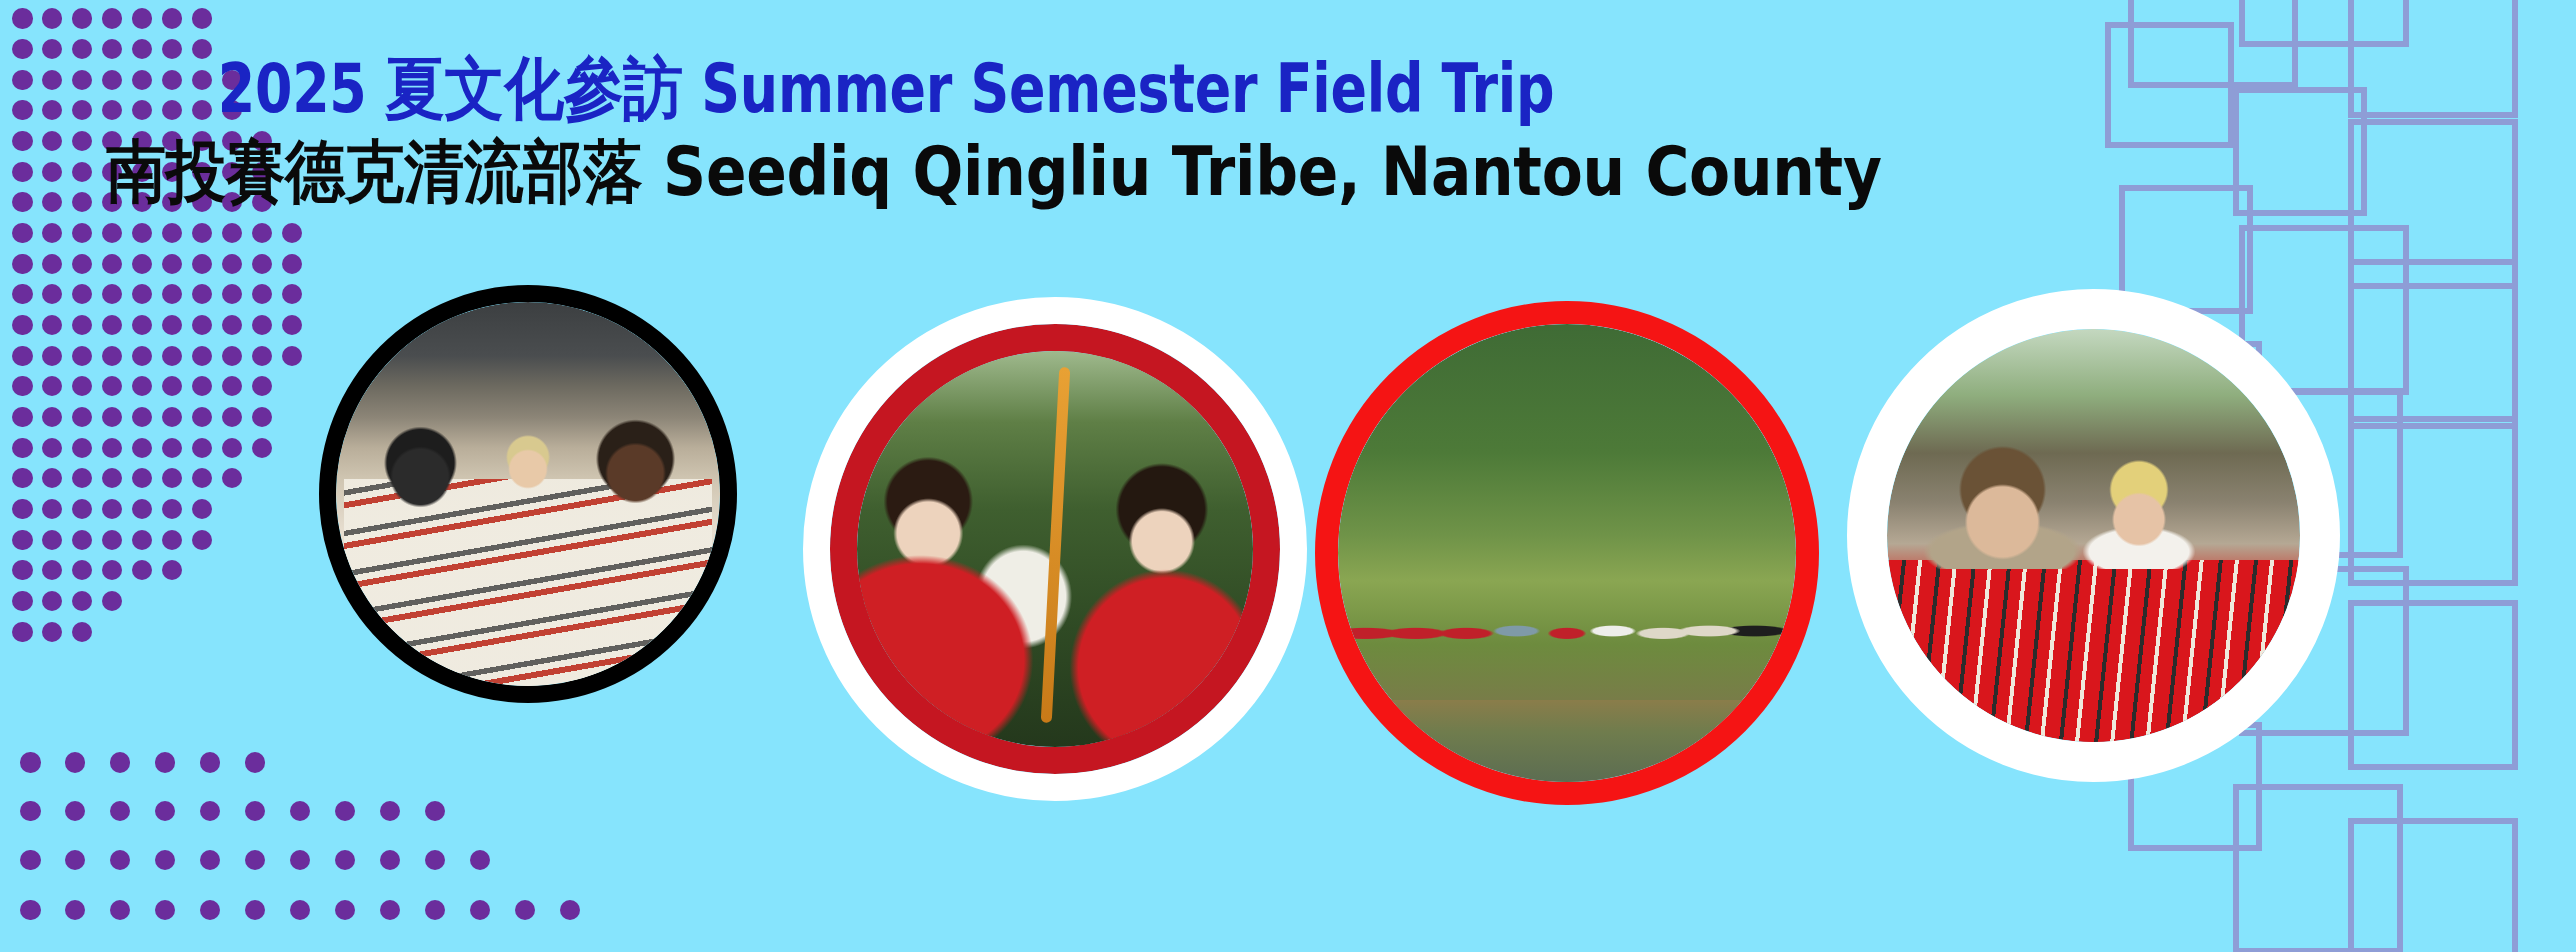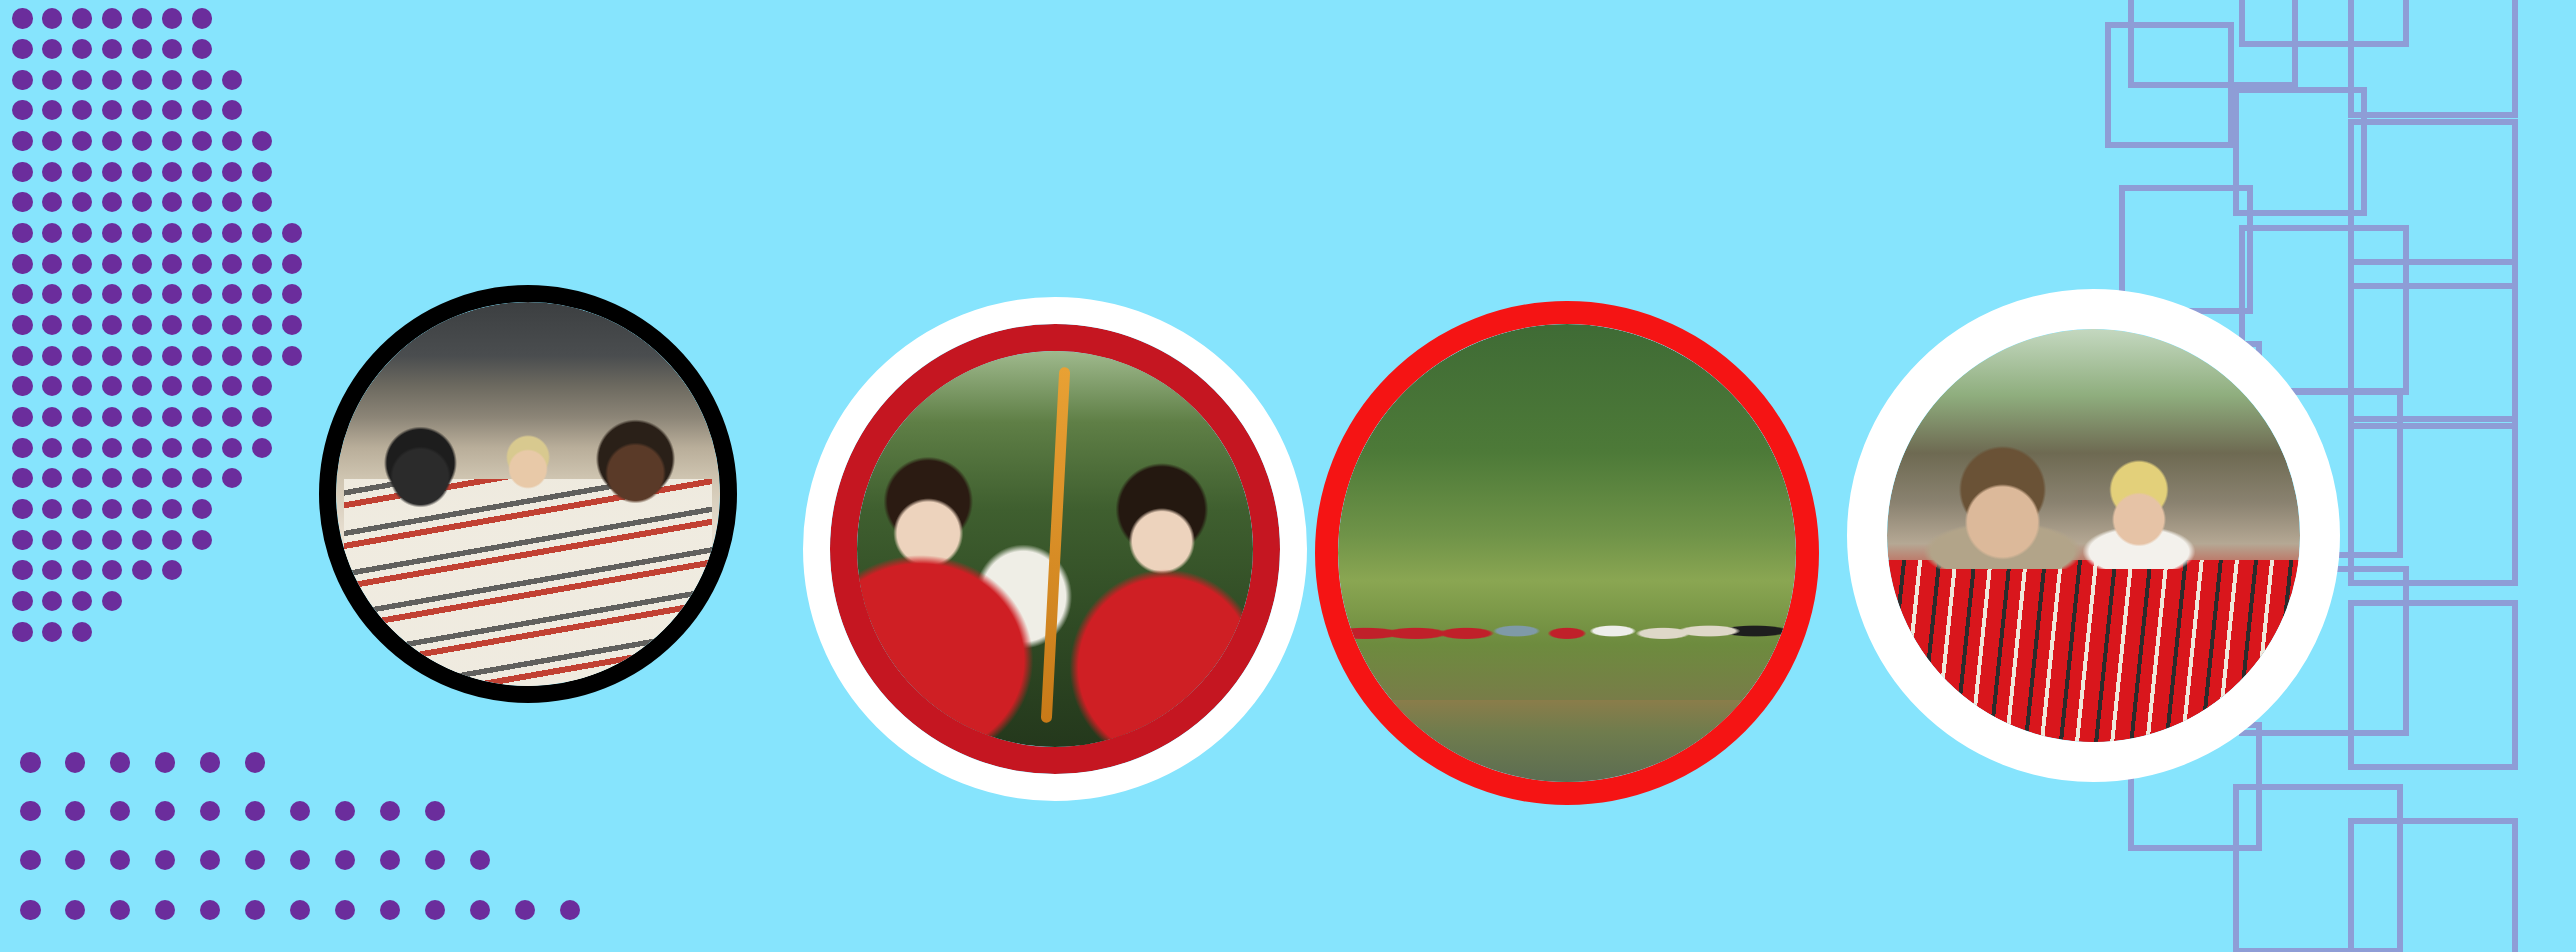--- a/index.html
+++ b/index.html
@@ -487,20 +487,24 @@
       <div class="sq" style="left: 134px; top: 388px; width: 170px; height: 170px; border-color: rgb(142, 157, 214);"></div>
       <div class="sq" style="left: 249px; top: 416px; width: 170px; height: 170px; border-color: rgb(142, 157, 214);"></div>
       <div class="sq" style="left: 5.5px; top: 518px; width: 134px; height: 129px; border-color: rgb(142, 157, 214);"></div>
       <div class="sq" style="left: 140px; top: 566px; width: 170px; height: 170px; border-color: rgb(142, 157, 214);"></div>
       <div class="sq" style="left: 249px; top: 600px; width: 170px; height: 170px; border-color: rgb(142, 157, 214);"></div>
       <div class="sq" style="left: 29px; top: 722px; width: 134px; height: 129px; border-color: rgb(142, 157, 214);"></div>
       <div class="sq" style="left: 134px; top: 784px; width: 170px; height: 170px; border-color: rgb(142, 157, 214);"></div>
       <div class="sq" style="left: 249px; top: 818px; width: 170px; height: 170px; border-color: rgb(142, 157, 214);"></div>
     </div>
 
+  <div id="headline">
+    <div id="title-main">2025 夏文化參訪 Summer Semester Field Trip</div>
+    <div id="title-sub">南投賽德克清流部落  Seediq Qingliu Tribe, Nantou County</div>
+  </div>
 
   <div class="photo-circle" id="circle-1" style="border-color: rgb(0, 0, 0);">
     <div class="photo-inner">
       <div class="photo-art p1" title="Three students wearing traditional Seediq woven sashes and headbands inside an open-air workshop"></div>
     </div>
   </div>
 
   <div class="photo-circle" id="circle-2" style="border-color: rgb(255, 255, 255);">
     <div class="ring-red" style="border-color: rgb(197, 22, 33);">
       <div class="photo-inner">

